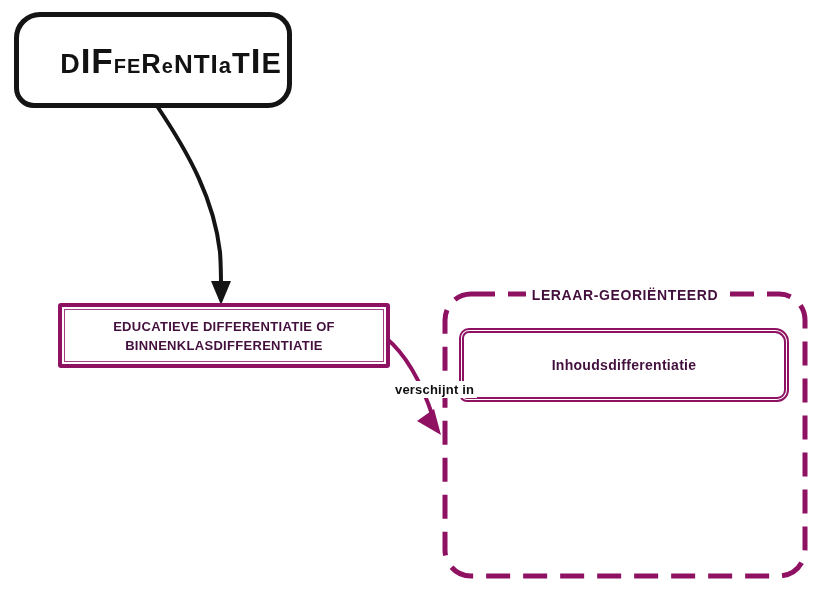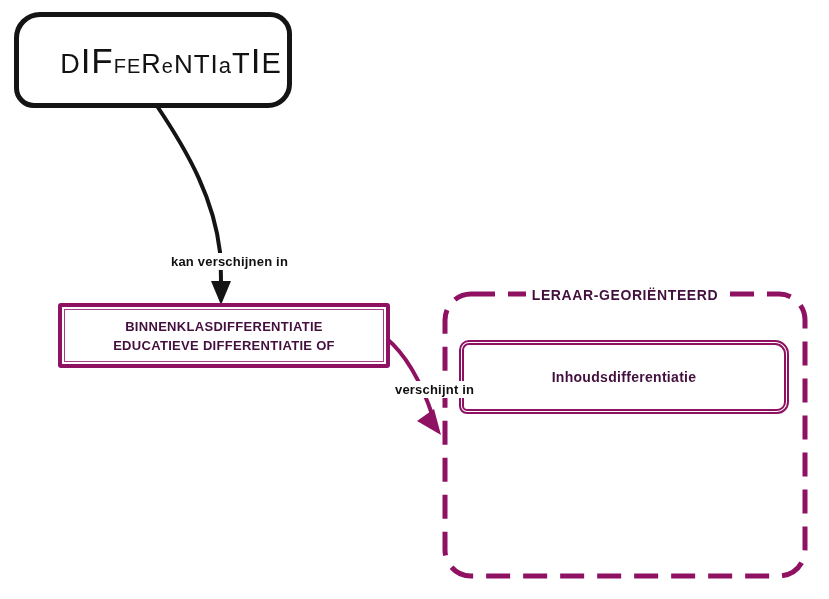--- a/index.html
+++ b/index.html
@@ -12,21 +12,21 @@
   .node{
     position:absolute;background:#fff;box-sizing:border-box;
     display:flex;align-items:center;justify-content:center;text-align:center;
   }
 
   
   .node-root{
     left:14px;top:12px;width:278px;height:96px;
     border:5px solid #141414;border-radius:26px 22px 24px 20px;z-index:2;
   }
-  .root-label{font-weight:normal;color:#121212;letter-spacing:1px;line-height:1;white-space:nowrap;margin-left:36px;}
+  .root-label{font-weight:bold;color:#121212;letter-spacing:1px;line-height:1;white-space:nowrap;margin-left:36px;}
   .root-label span{vertical-align:baseline;}
 
   
   .node-edu{
     left:58px;top:303px;width:332px;height:65px;
     border:4px solid #8E1162;border-radius:3px;z-index:2;
     box-shadow:inset 0 0 0 2px #ffffff, inset 0 0 0 3px rgba(142,17,98,.8);
   }
   .edu-label{
     font-weight:bold;font-size:13px;line-height:19px;color:#43103E;letter-spacing:.3px;
@@ -37,21 +37,21 @@
     left:443px;top:276px;width:364px;height:286px;z-index:2;background:transparent;
     position:absolute;box-sizing:border-box;display:flex;flex-direction:column;align-items:center;
   }
   .group-title{
     margin-top:11px;font-weight:bold;font-size:14px;color:#43103E;letter-spacing:.6px;
     background:#fff;padding:0 6px;
   }
 
   
   .node-inner{
-    left:459px;top:340px;width:330px;height:74px;
+    left:459px;top:328px;width:330px;height:74px;
     border:5px double #8E1162;border-radius:10px 14px 12px 8px;z-index:3;
   }
   .inner-label{font-weight:bold;font-size:14px;color:#43103E;letter-spacing:.3px;}
 
   
   .link-label{
     position:absolute;z-index:4;background:#ffffff;padding:1px 3px;
     font-weight:bold;font-size:13px;color:#101010;white-space:nowrap;letter-spacing:.2px;
   }
   .link1{left:168px;top:253px;}
@@ -70,26 +70,25 @@
     <path d="M386,338 C409,357 423,387 433,417" fill="none" stroke="#8E1162" stroke-width="4" stroke-linecap="round"></path>
     <polygon points="441,435 434,409 417,421" fill="#8E1162"></polygon>
 
     <rect x="445" y="294" width="360" height="282" rx="26" fill="none" stroke="#8E1162" stroke-width="5" stroke-dasharray="24 13"></rect>
   </svg>
 
   <div class="node node-root">
     <div class="root-label"><span style="font-size: 27px;">D</span><span style="font-size: 35px;">IF</span><span style="font-size: 20px;">FE</span><span style="font-size: 27px;">R</span><span style="font-size: 20px;">e</span><span style="font-size: 26px;">NTI</span><span style="font-size: 22px;">a</span><span style="font-size: 29px;">T</span><span style="font-size: 35px;">I</span><span style="font-size: 29px;">E</span></div>
   </div>
 
-  <div class="link-label link1">kan verschijnen in</div>
 
   <div class="node node-edu">
     <div class="edu-label">
+      <div>EDUCATIEVE DIFFERENTIATIE OF</div>
       <div>BINNENKLASDIFFERENTIATIE</div>
-      <div>EDUCATIEVE DIFFERENTIATIE OF</div>
     </div>
   </div>
 
   <div class="link-label link2">verschijnt in</div>
 
   <div class="group-box">
     <div class="group-title">LERAAR-GEORIËNTEERD</div>
   </div>
 
   <div class="node node-inner">

